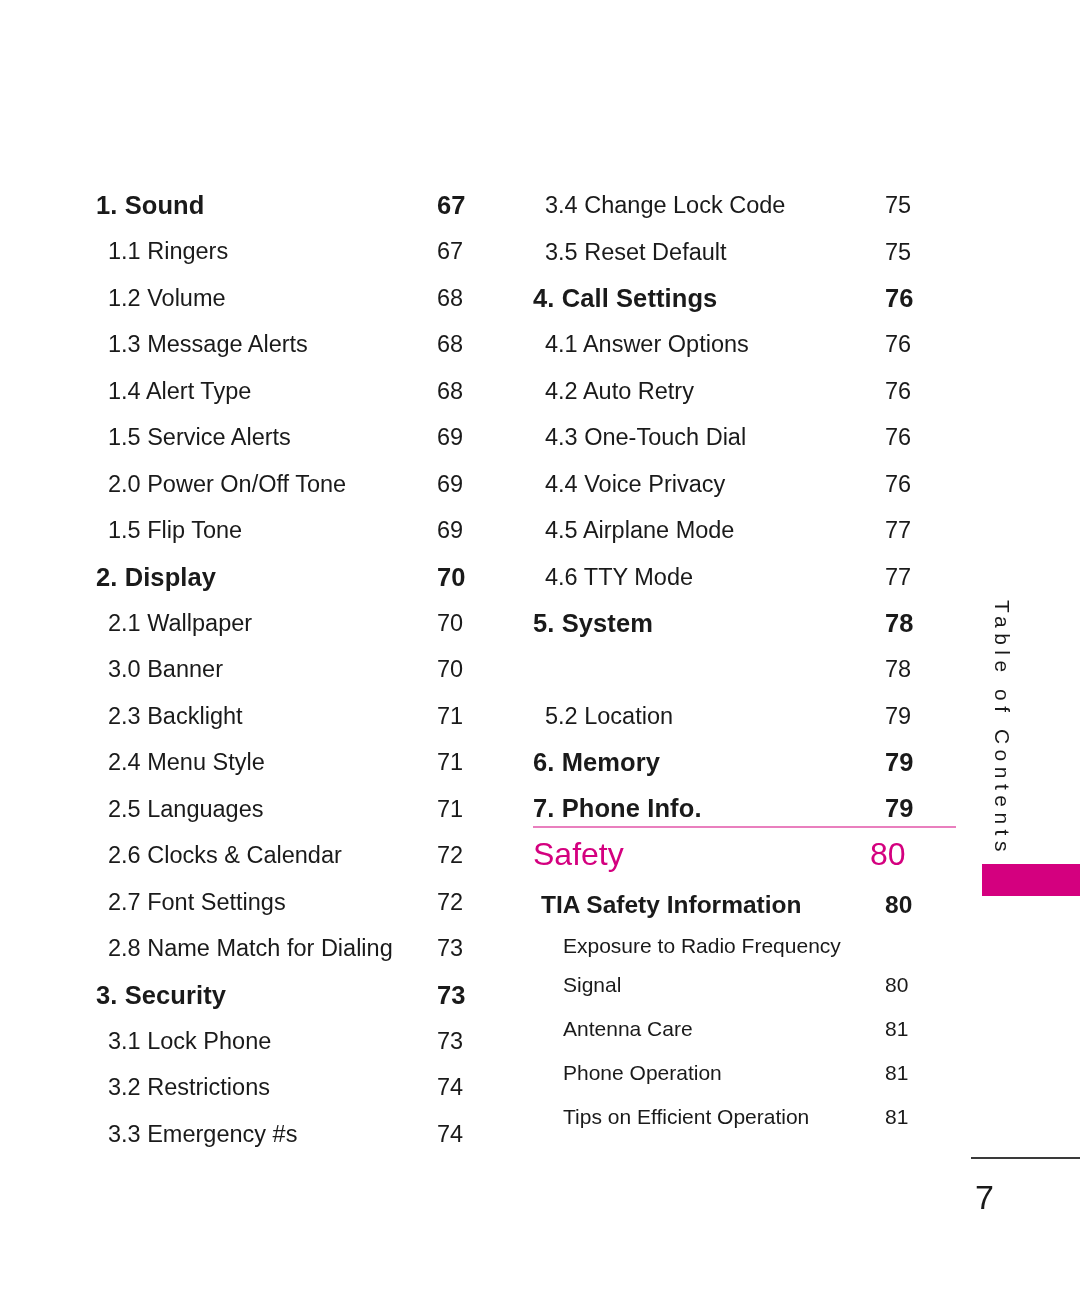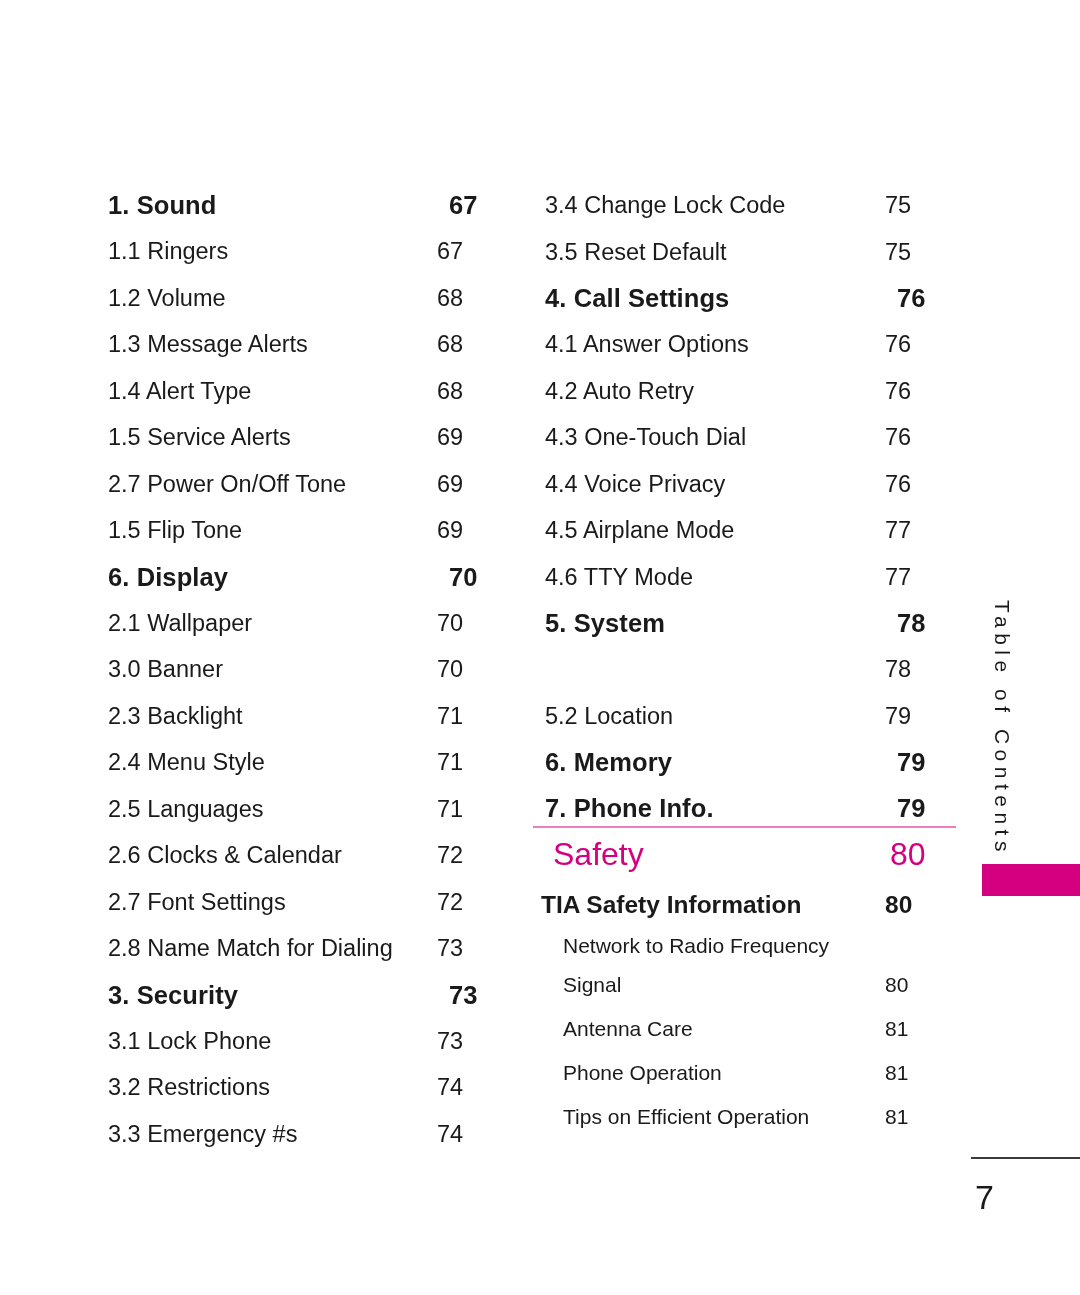--- a/index.html
+++ b/index.html
@@ -47,21 +47,21 @@
   .col-left .pg  { left: 341px; text-align: center; }
   .col-right .pg { left: 352px; }
 
   
   .lvl-major {
     font-weight: bold;
     font-size: 25.5px;
     line-height: 46px;
     height: 46px;
     letter-spacing: 0.1px;
-    margin-left: 12px;
+    margin-left: 0px;
   }
   .lvl-major .pg { font-weight: bold; font-size: 25.5px; }
 
   
   .lvl-sub {
     font-weight: normal;
     font-size: 23.5px;
     line-height: 46.5px;
     height: 46.5px;
     margin-left: 12px;
@@ -84,21 +84,20 @@
     margin: 0;
   }
   .safety-head {
     position: relative;
     height: 52px;
     line-height: 52px;
     color: #d4007f;
     font-size: 32px;
     font-weight: normal;
     white-space: nowrap;
-    margin-left: 20px;
   }
   .safety-head .pg {
     position: absolute;
     left: 337px;
     top: 0;
     color: #d4007f;
     font-size: 32px;
     font-weight: normal;
   }
 
@@ -208,29 +207,29 @@
     </div>
     <div class="row lvl-sub">
       <span class="label">1.4 Alert Type</span>
       <span class="pg">68</span>
     </div>
     <div class="row lvl-sub">
       <span class="label">1.5 Service Alerts</span>
       <span class="pg">69</span>
     </div>
     <div class="row lvl-sub">
-      <span class="label">2.7 Power On/Off Tone</span>
+      <span class="label">2.0 Power On/Off Tone</span>
       <span class="pg">69</span>
     </div>
     <div class="row lvl-sub">
       <span class="label">1.5 Flip Tone</span>
       <span class="pg">69</span>
     </div>
     <div class="row lvl-major">
-      <span class="label">6. Display</span>
+      <span class="label">2. Display</span>
       <span class="pg">70</span>
     </div>
     <div class="row lvl-sub">
       <span class="label">2.1 Wallpaper</span>
       <span class="pg">70</span>
     </div>
     <div class="row lvl-sub">
       <span class="label">3.0 Banner</span>
       <span class="pg">70</span>
     </div>
@@ -341,21 +340,21 @@
       <span class="label">Safety</span>
       <span class="pg">80</span>
     </div>
 
     <div class="safety-sub">
       <span class="label">TIA Safety Information</span>
       <span class="pg">80</span>
     </div>
 
     <div class="safety-item wrap-first">
-      <span class="label">Network to Radio Frequency</span>
+      <span class="label">Exposure to Radio Frequency</span>
     </div>
     <div class="safety-item wrap-second">
       <span class="label">Signal</span>
       <span class="pg">80</span>
     </div>
 
     <div class="safety-item">
       <span class="label">Antenna Care</span>
       <span class="pg">81</span>
     </div>

